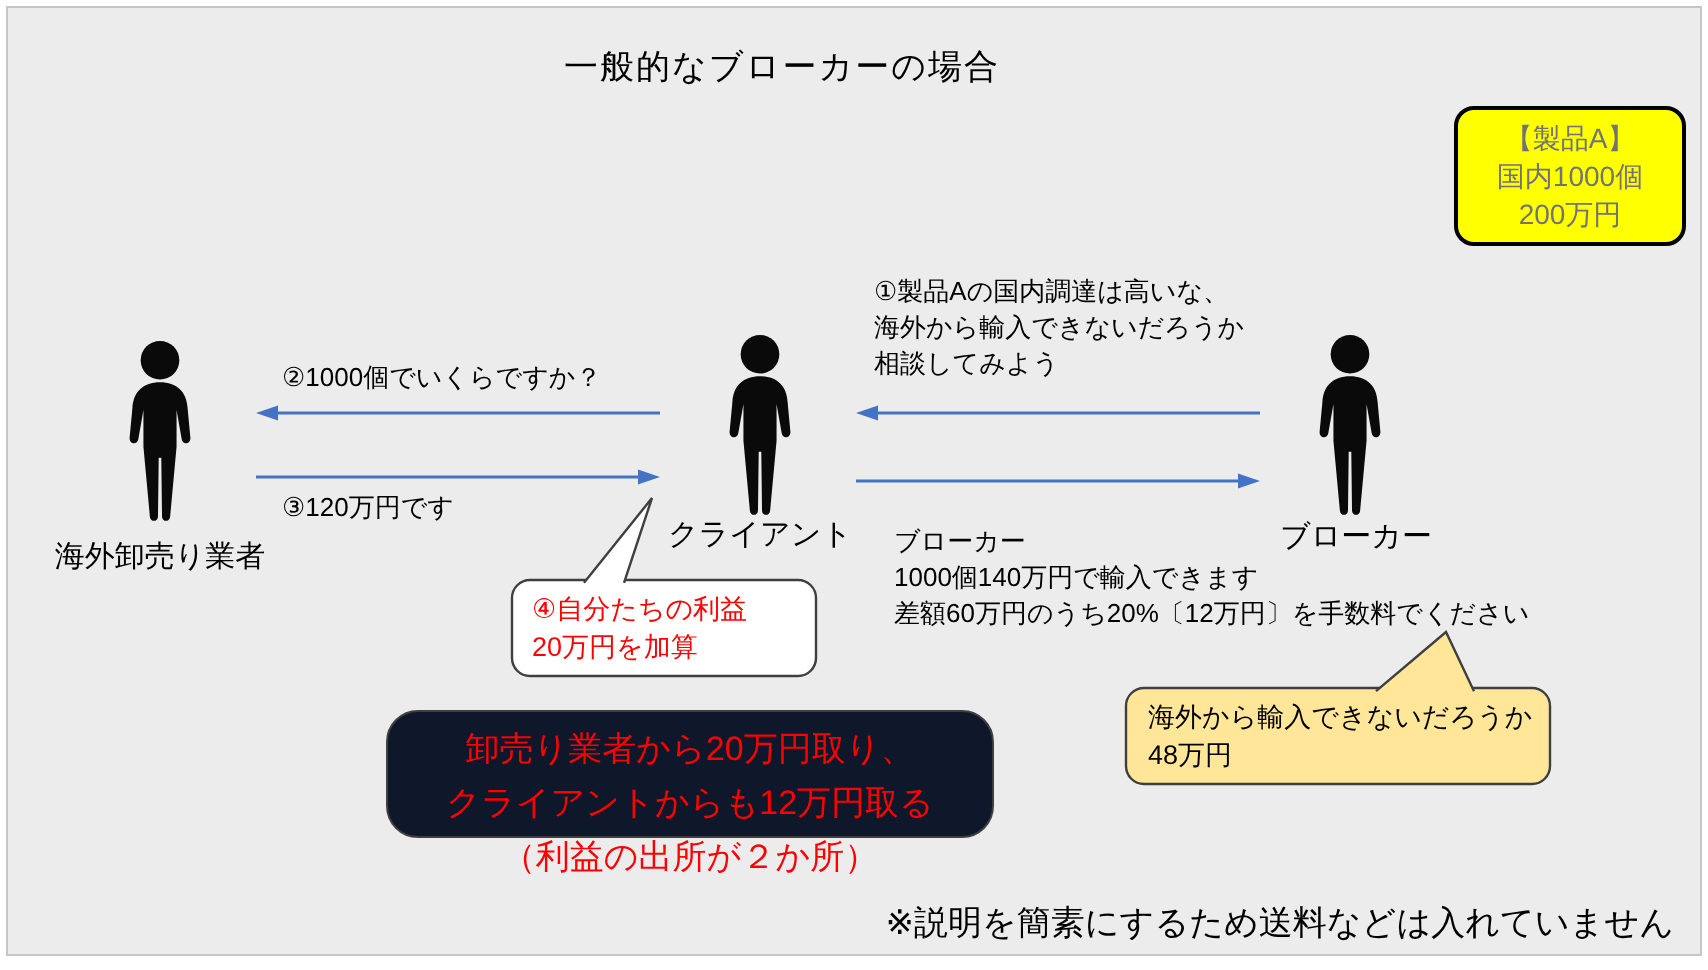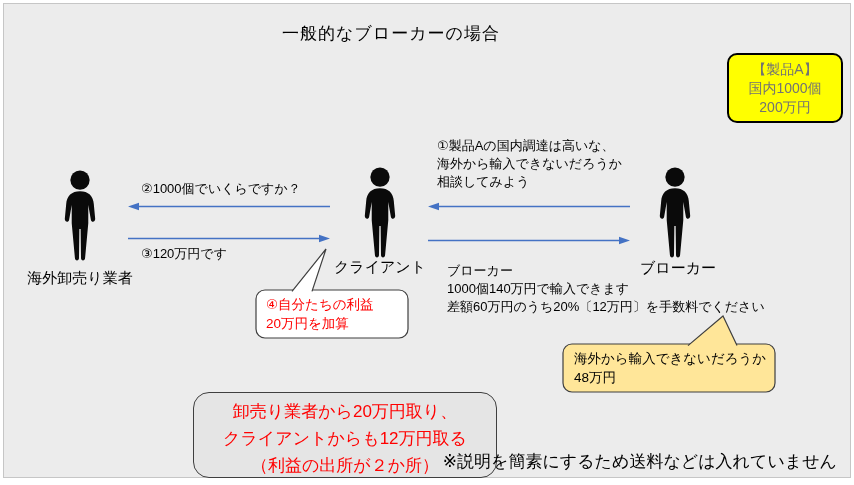--- a/index.html
+++ b/index.html
@@ -32,24 +32,24 @@
   .msg{font-size:13px;color:#000;line-height:18px;}
   .arrow line{stroke:var(--arrow-blue);stroke-width:1.5;}
   .arrow polygon{fill:var(--arrow-blue);}
   .callout-shape rect.white{fill:#ffffff;stroke:#3f3f3f;stroke-width:1.2;}
   .callout-shape rect.yellow{fill:var(--note-yellow);stroke:#3f3f3f;stroke-width:1.2;}
   .callout-shape path.tail-white{fill:#ffffff;stroke:#3f3f3f;stroke-width:1.2;}
   .callout-shape path.tail-yellow{fill:var(--note-yellow);stroke:#3f3f3f;stroke-width:1.2;}
   .callout-text-red{font-size:13.5px;line-height:19px;color:var(--highlight-red);}
   .callout-text-black{font-size:13.5px;line-height:19px;color:#000;}
   .summary-box{
-    left:193px;top:355px;width:304px;height:86px;
-    background:#e5e5e5;border:1.4px solid #3f3f3f;border-radius:16px;
+    left:193px;top:355px;width:304px;height:64px;
+    background:#0f172a;border:1.4px solid #3f3f3f;border-radius:16px;
     text-align:center;color:var(--highlight-red);
-    font-size:17px;line-height:27px;padding-top:5px;margin-top:37px;
+    font-size:17px;line-height:27px;padding-top:5px;
   }
   .footnote{right:17px;top:450px;font-size:17px;color:#000;}
 </style>
 </head>
 <body>
 
 <div class="canvas"></div>
 
 <div class="abs title">一般的なブローカーの場合</div>
 

